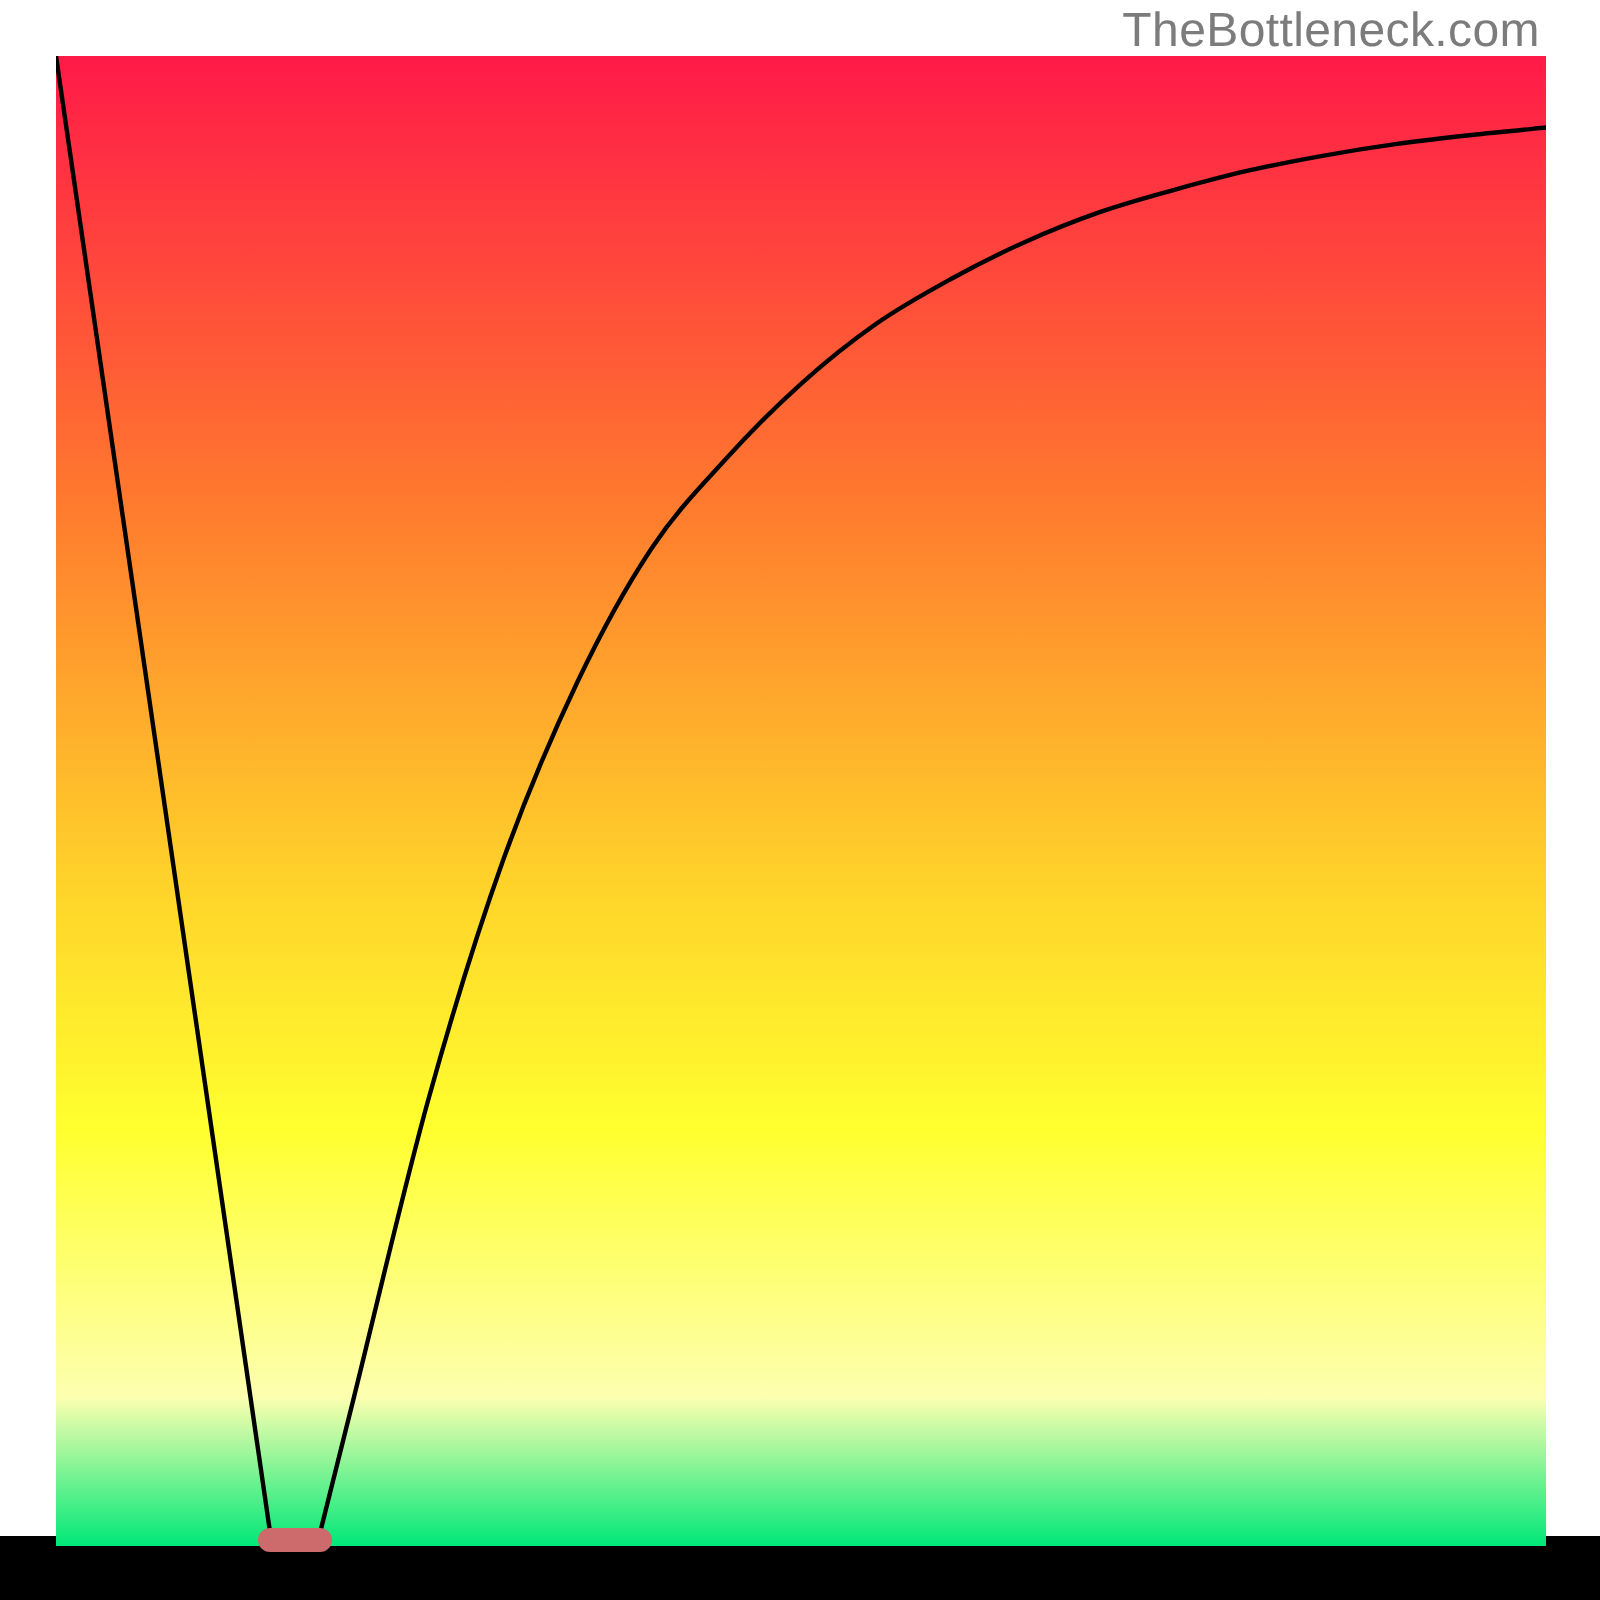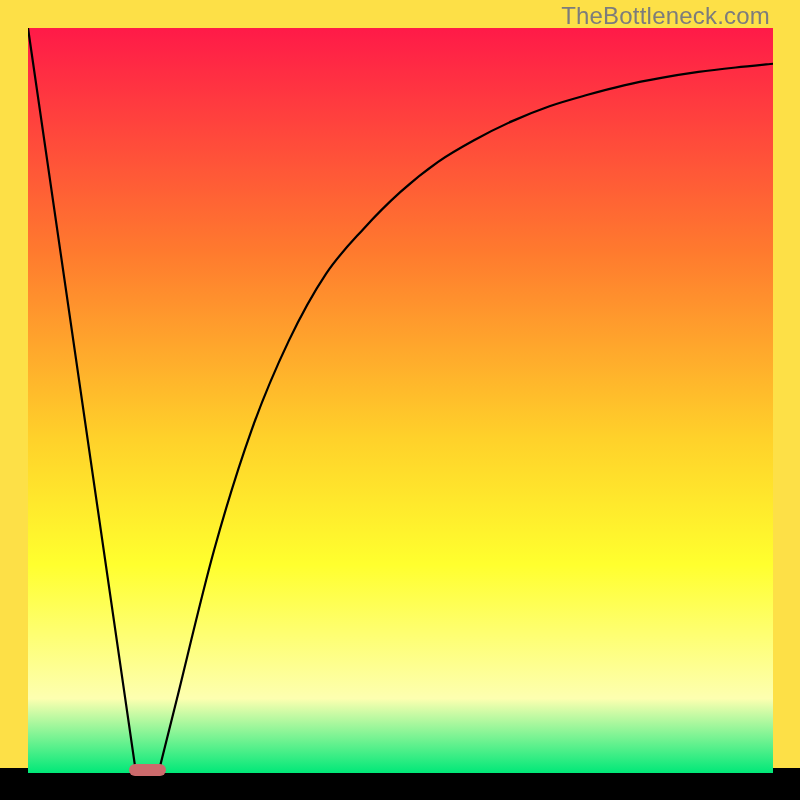--- a/index.html
+++ b/index.html
@@ -9,21 +9,21 @@
     height: 800px;
     background: #000;
     overflow: hidden;
   }
   .frame {
     position: absolute;
     left: 0;
     top: 0;
     width: 800px;
     height: 768px;
-    background: #fde047;
+    background: #ffffff;
   }
   .plot-area {
     position: absolute;
     
     left: 28px;
     top: 28px;
     width: 745px;  
     height: 748px; 
     overflow: hidden;
   }

